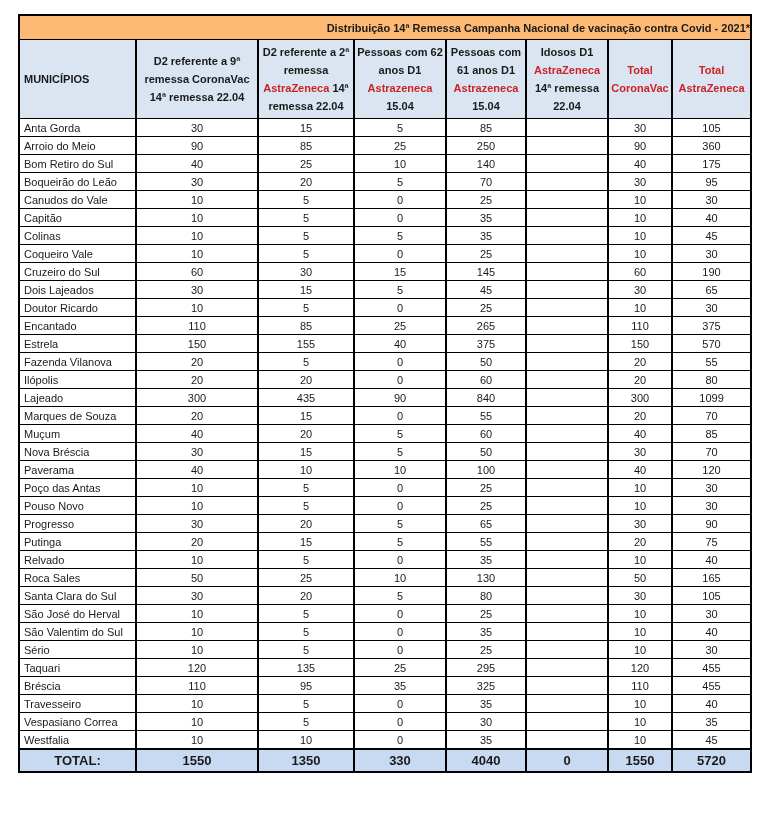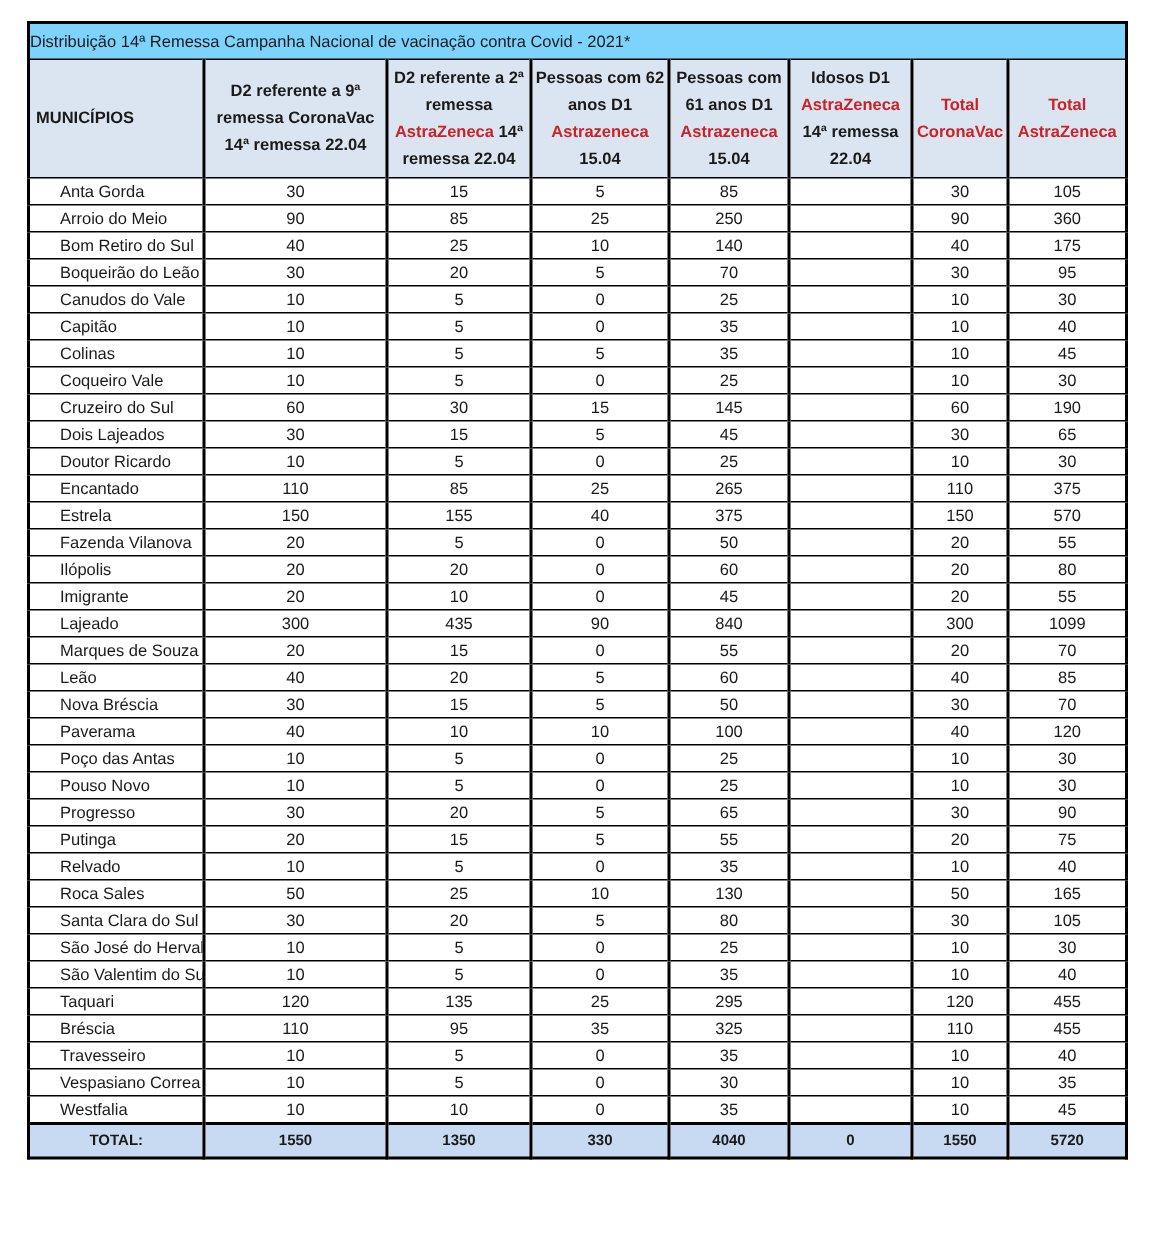--- a/index.html
+++ b/index.html
@@ -23,56 +23,56 @@
   .vtable th, .vtable td {
     border: 1px solid #000;
     border-left-width: 2px;
     border-right-width: 2px;
     padding: 0;
     overflow: hidden;
     white-space: nowrap;
     font-size: 11px;
   }
   .title-cell {
-    background: #7dd3fc;
-    font-weight: normal;
+    background: #fdba74;
+    font-weight: bold;
     font-size: 12.5px;
-    text-align: left;
+    text-align: right;
     height: 23px;
     border-top-width: 2px;
     border-bottom-width: 2px;
   }
   .header-cell {
     background: #dbe5f1;
     font-weight: bold;
     text-align: center;
     vertical-align: middle;
     height: 78px;
     line-height: 18px;
     border-bottom-width: 2px;
   }
   .header-cell.muni-h {
     text-align: left;
     padding-left: 4px;
   }
   td.muni {
     text-align: left;
-    padding-left: 20px;
+    padding-left: 4px;
     padding-right: 2px;
     height: 17px;
   }
   td.num {
     text-align: center;
     height: 17px;
   }
   tr.total-row th, tr.total-row td {
     background: #c8daf1;
     font-weight: bold;
     height: 21px;
-    font-size: 10px;
+    font-size: 13px;
     border-top-width: 2px;
     border-bottom-width: 2px;
   }
   tr.total-row .total-label {
     text-align: center;
   }
   .red { color: #cb2227; }
 </style>
 </head>
 <body>
@@ -281,51 +281,41 @@
           <td class="muni">Ilópolis</td>
           <td class="num">20</td>
           <td class="num">20</td>
           <td class="num">0</td>
           <td class="num">60</td>
           <td class="num"></td>
           <td class="num">20</td>
           <td class="num">80</td>
         </tr>
         <tr>
-          <td class="muni">Imigrante</td>
-          <td class="num">20</td>
-          <td class="num">10</td>
-          <td class="num">0</td>
-          <td class="num">45</td>
-          <td class="num"></td>
-          <td class="num">20</td>
-          <td class="num">55</td>
-        </tr>
-        <tr>
           <td class="muni">Lajeado</td>
           <td class="num">300</td>
           <td class="num">435</td>
           <td class="num">90</td>
           <td class="num">840</td>
           <td class="num"></td>
           <td class="num">300</td>
           <td class="num">1099</td>
         </tr>
         <tr>
           <td class="muni">Marques de Souza</td>
           <td class="num">20</td>
           <td class="num">15</td>
           <td class="num">0</td>
           <td class="num">55</td>
           <td class="num"></td>
           <td class="num">20</td>
           <td class="num">70</td>
         </tr>
         <tr>
-          <td class="muni">Leão</td>
+          <td class="muni">Muçum</td>
           <td class="num">40</td>
           <td class="num">20</td>
           <td class="num">5</td>
           <td class="num">60</td>
           <td class="num"></td>
           <td class="num">40</td>
           <td class="num">85</td>
         </tr>
         <tr>
           <td class="muni">Nova Bréscia</td>
@@ -429,20 +419,30 @@
         </tr>
         <tr>
           <td class="muni">São Valentim do Sul</td>
           <td class="num">10</td>
           <td class="num">5</td>
           <td class="num">0</td>
           <td class="num">35</td>
           <td class="num"></td>
           <td class="num">10</td>
           <td class="num">40</td>
+        </tr>
+        <tr>
+          <td class="muni">Sério</td>
+          <td class="num">10</td>
+          <td class="num">5</td>
+          <td class="num">0</td>
+          <td class="num">25</td>
+          <td class="num"></td>
+          <td class="num">10</td>
+          <td class="num">30</td>
         </tr>
         <tr>
           <td class="muni">Taquari</td>
           <td class="num">120</td>
           <td class="num">135</td>
           <td class="num">25</td>
           <td class="num">295</td>
           <td class="num"></td>
           <td class="num">120</td>
           <td class="num">455</td>

